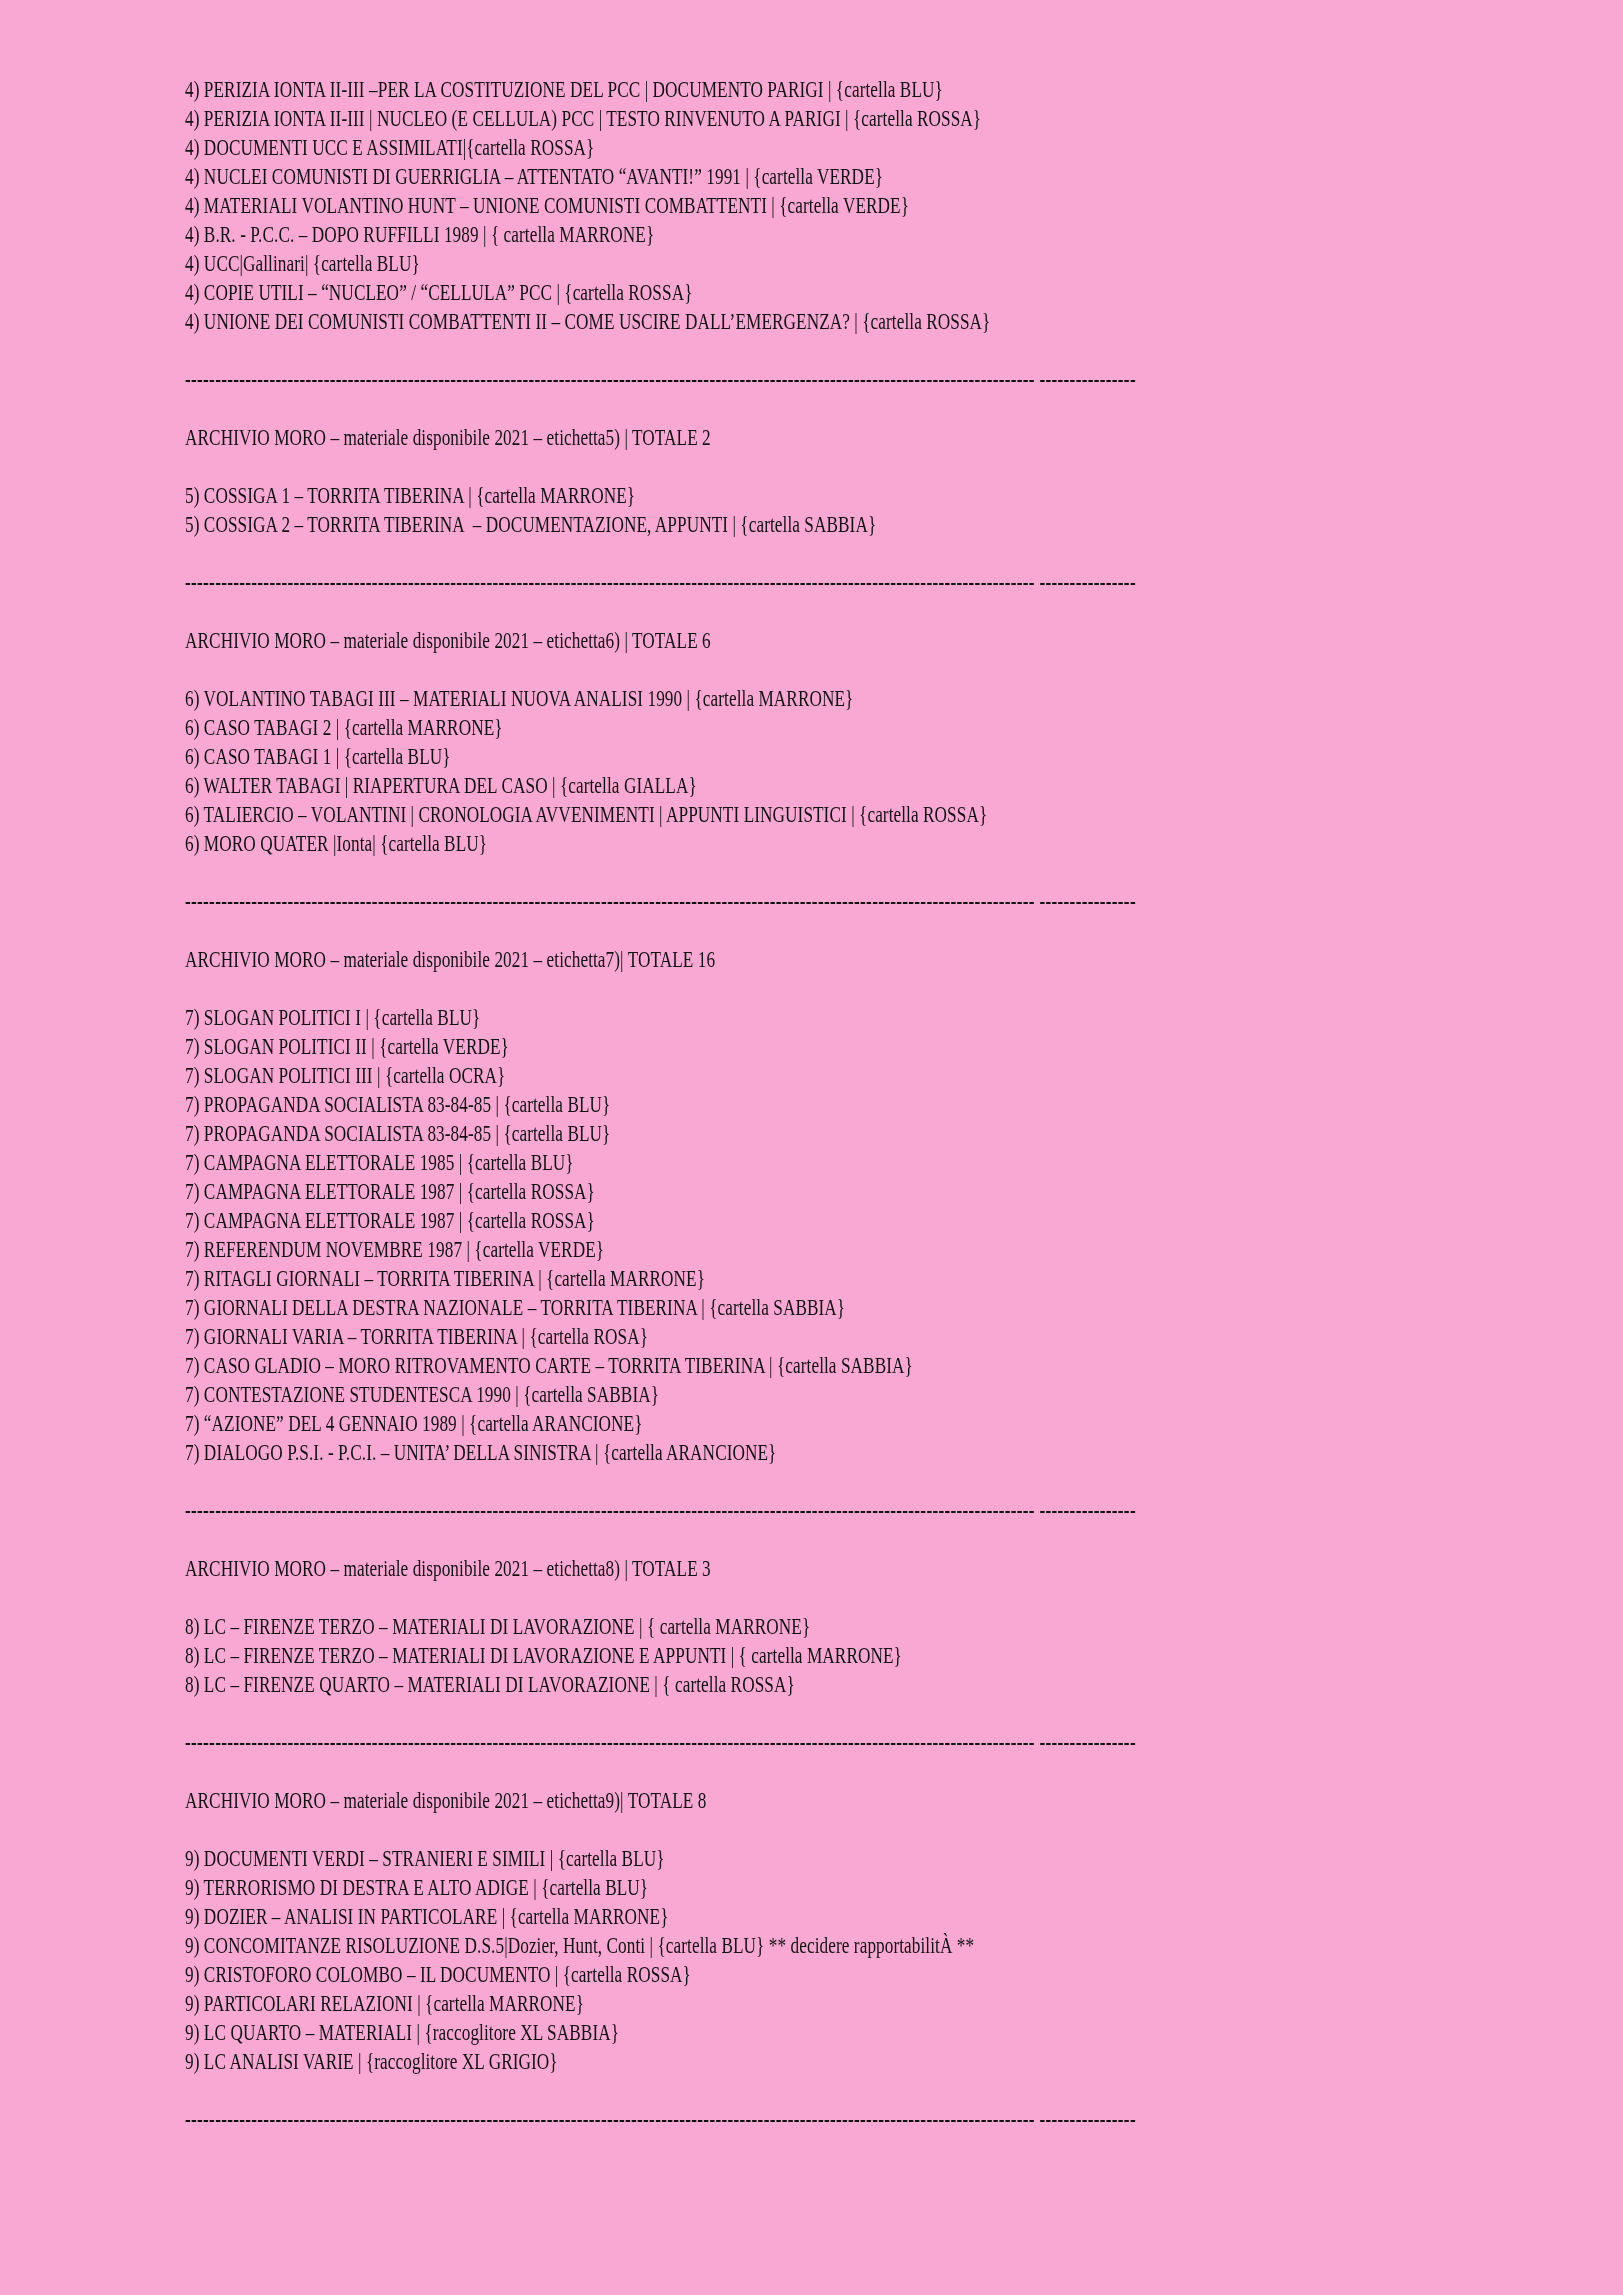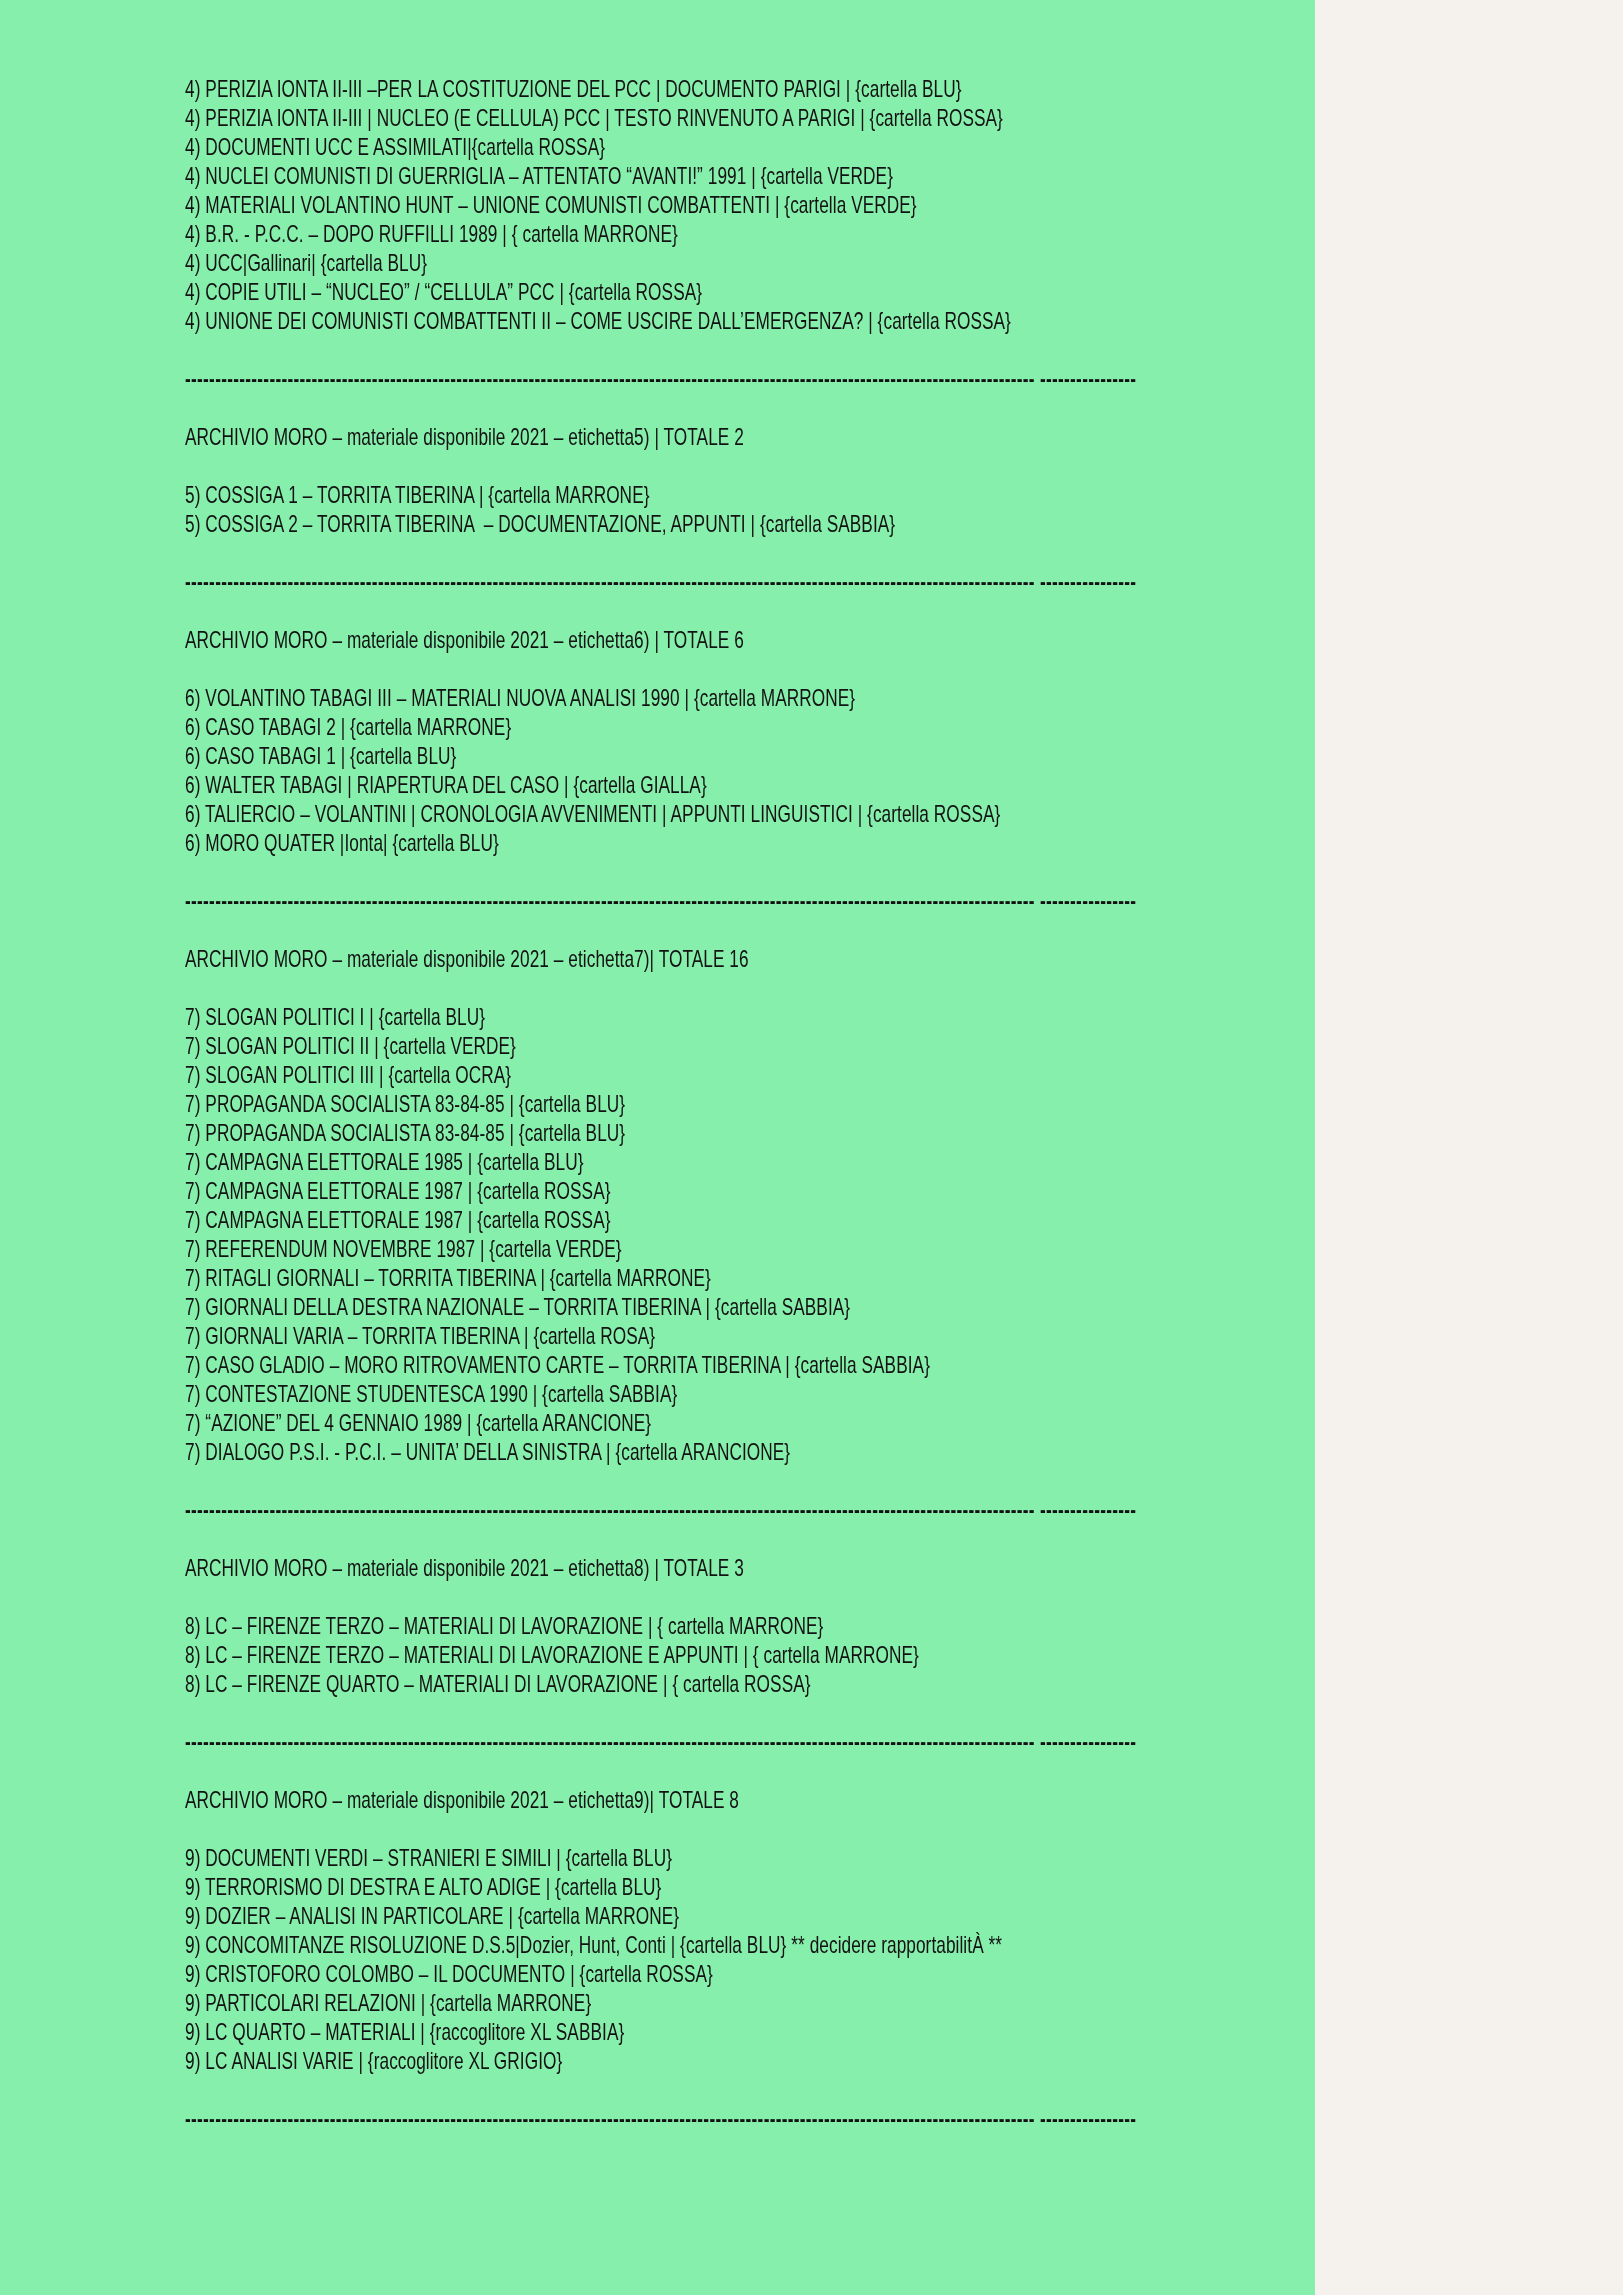--- a/index.html
+++ b/index.html
@@ -1,24 +1,24 @@
 <!DOCTYPE html>
 <html style="font-size:10.5px"><head>
 <meta charset="utf-8">
 <style>
   html, body { margin: 0; padding: 0; }
   body { background: #f5f2ee; }
   .page {
     position: relative;
-    width: 1315px;
+    width: 1623px;
     height: 2295px;
-    background: #86efac;
+    background: #f9a8d4;
     overflow: hidden;
     color: #121212;
-    font-family: Liberation Sans, sans-serif;
+    font-family: Liberation Serif, serif;
   }
   .content {
     position: absolute;
     left: 185px;
     top: 75px;
     width: 1380px;
     transform: scaleX(0.73);
     transform-origin: top left;
   }
   .line {

